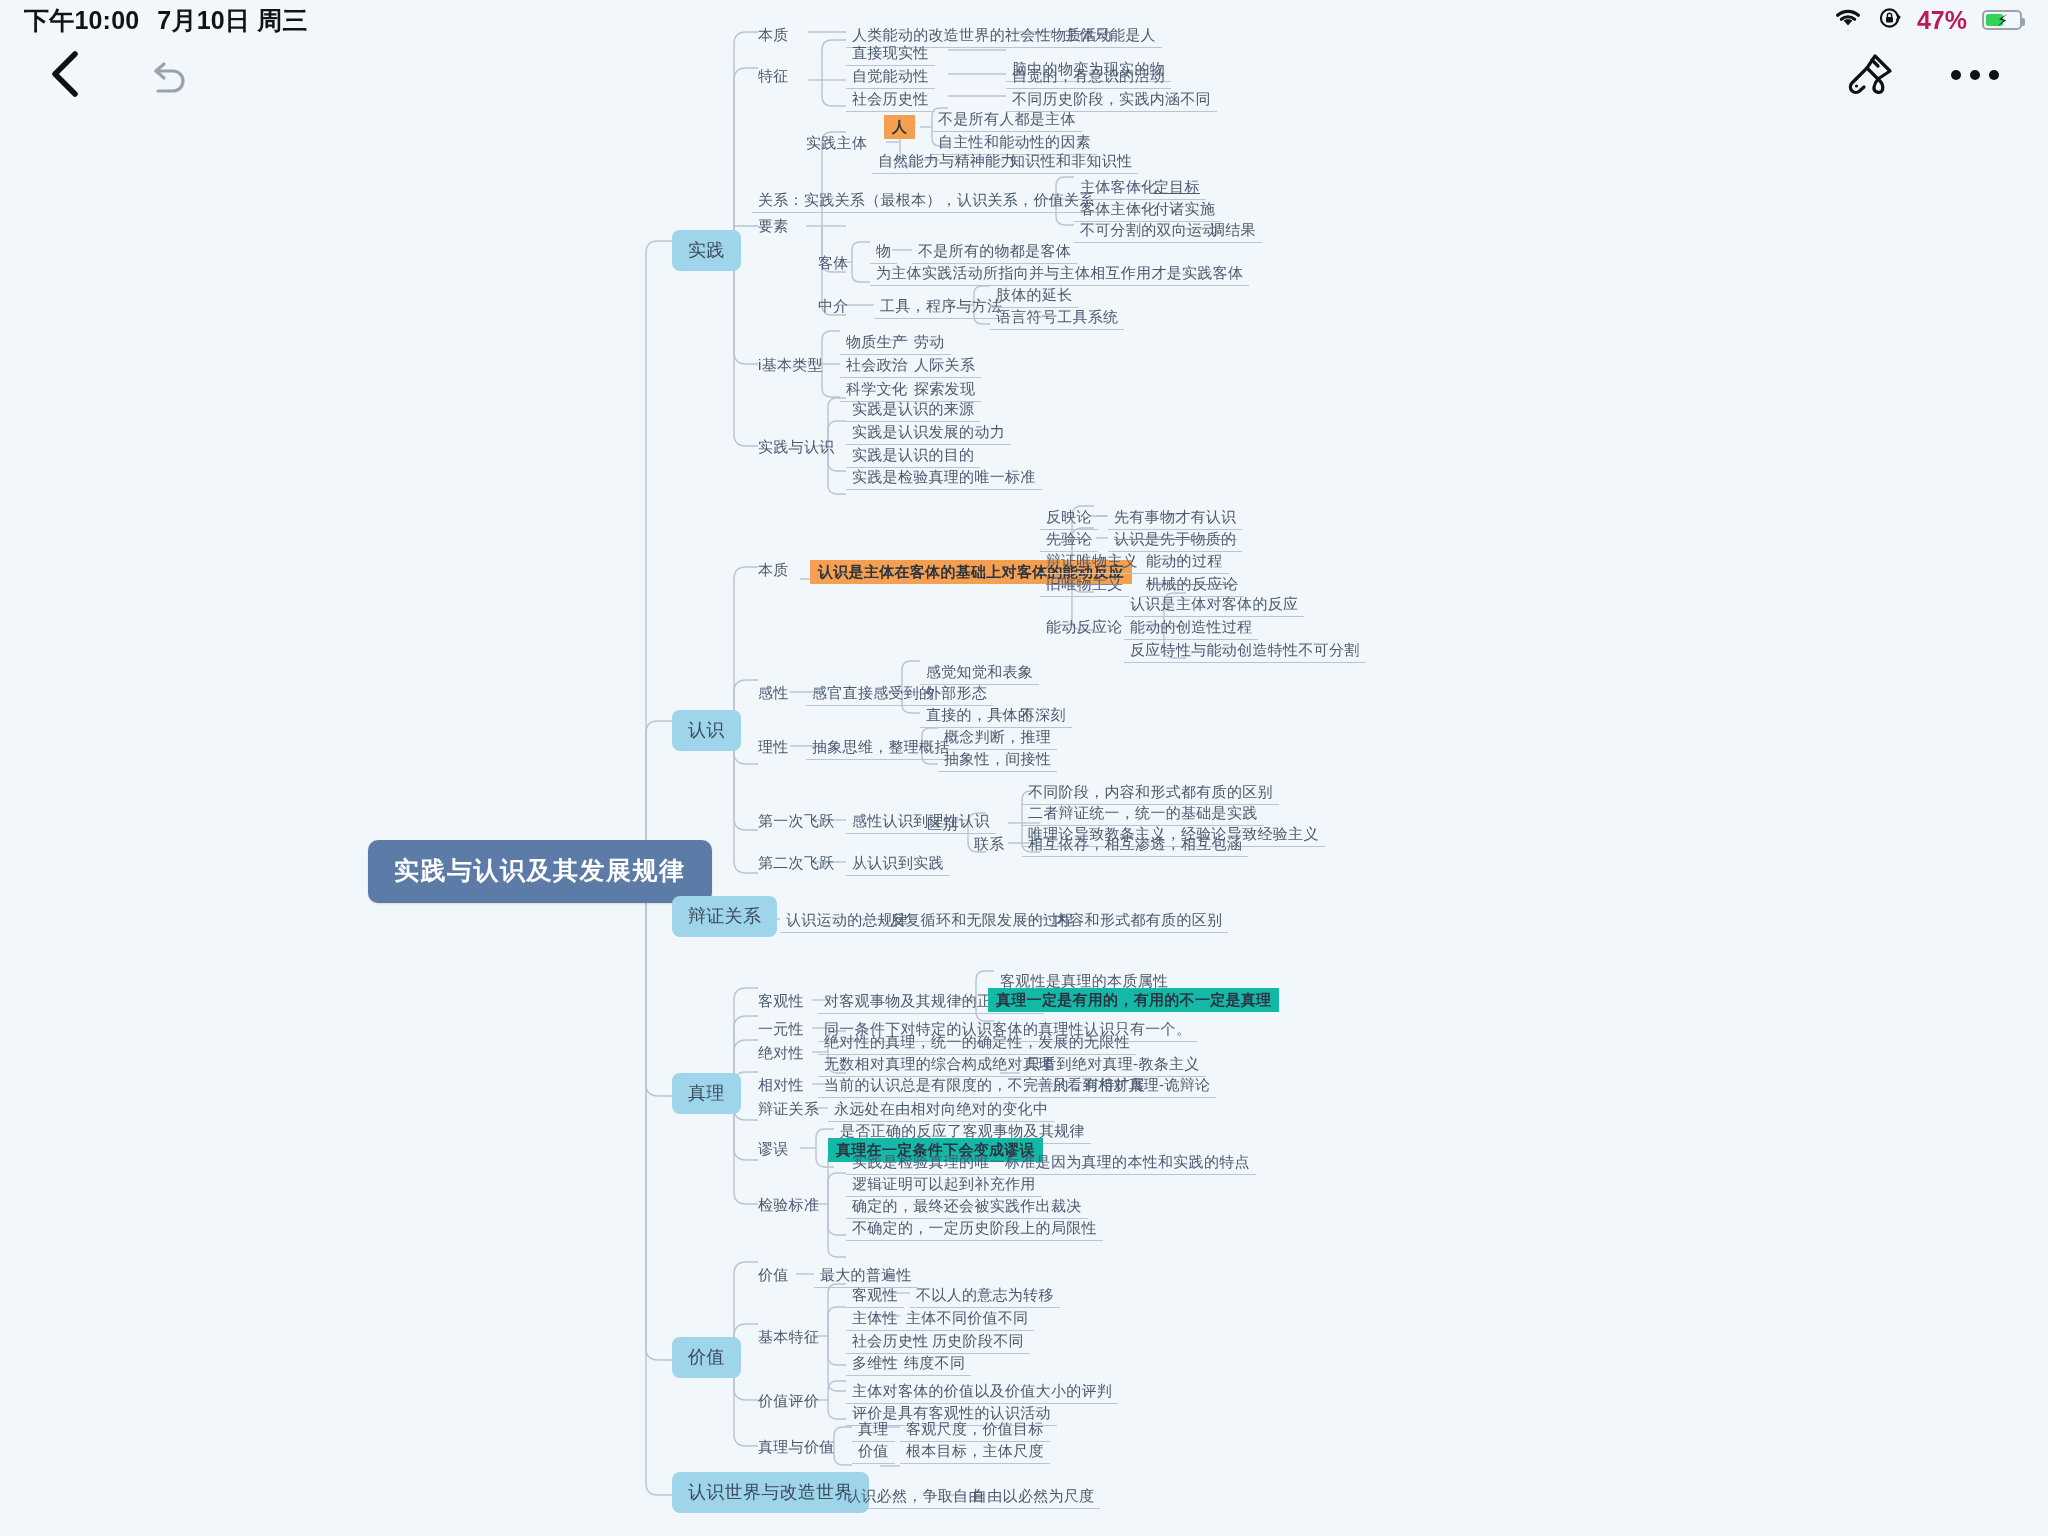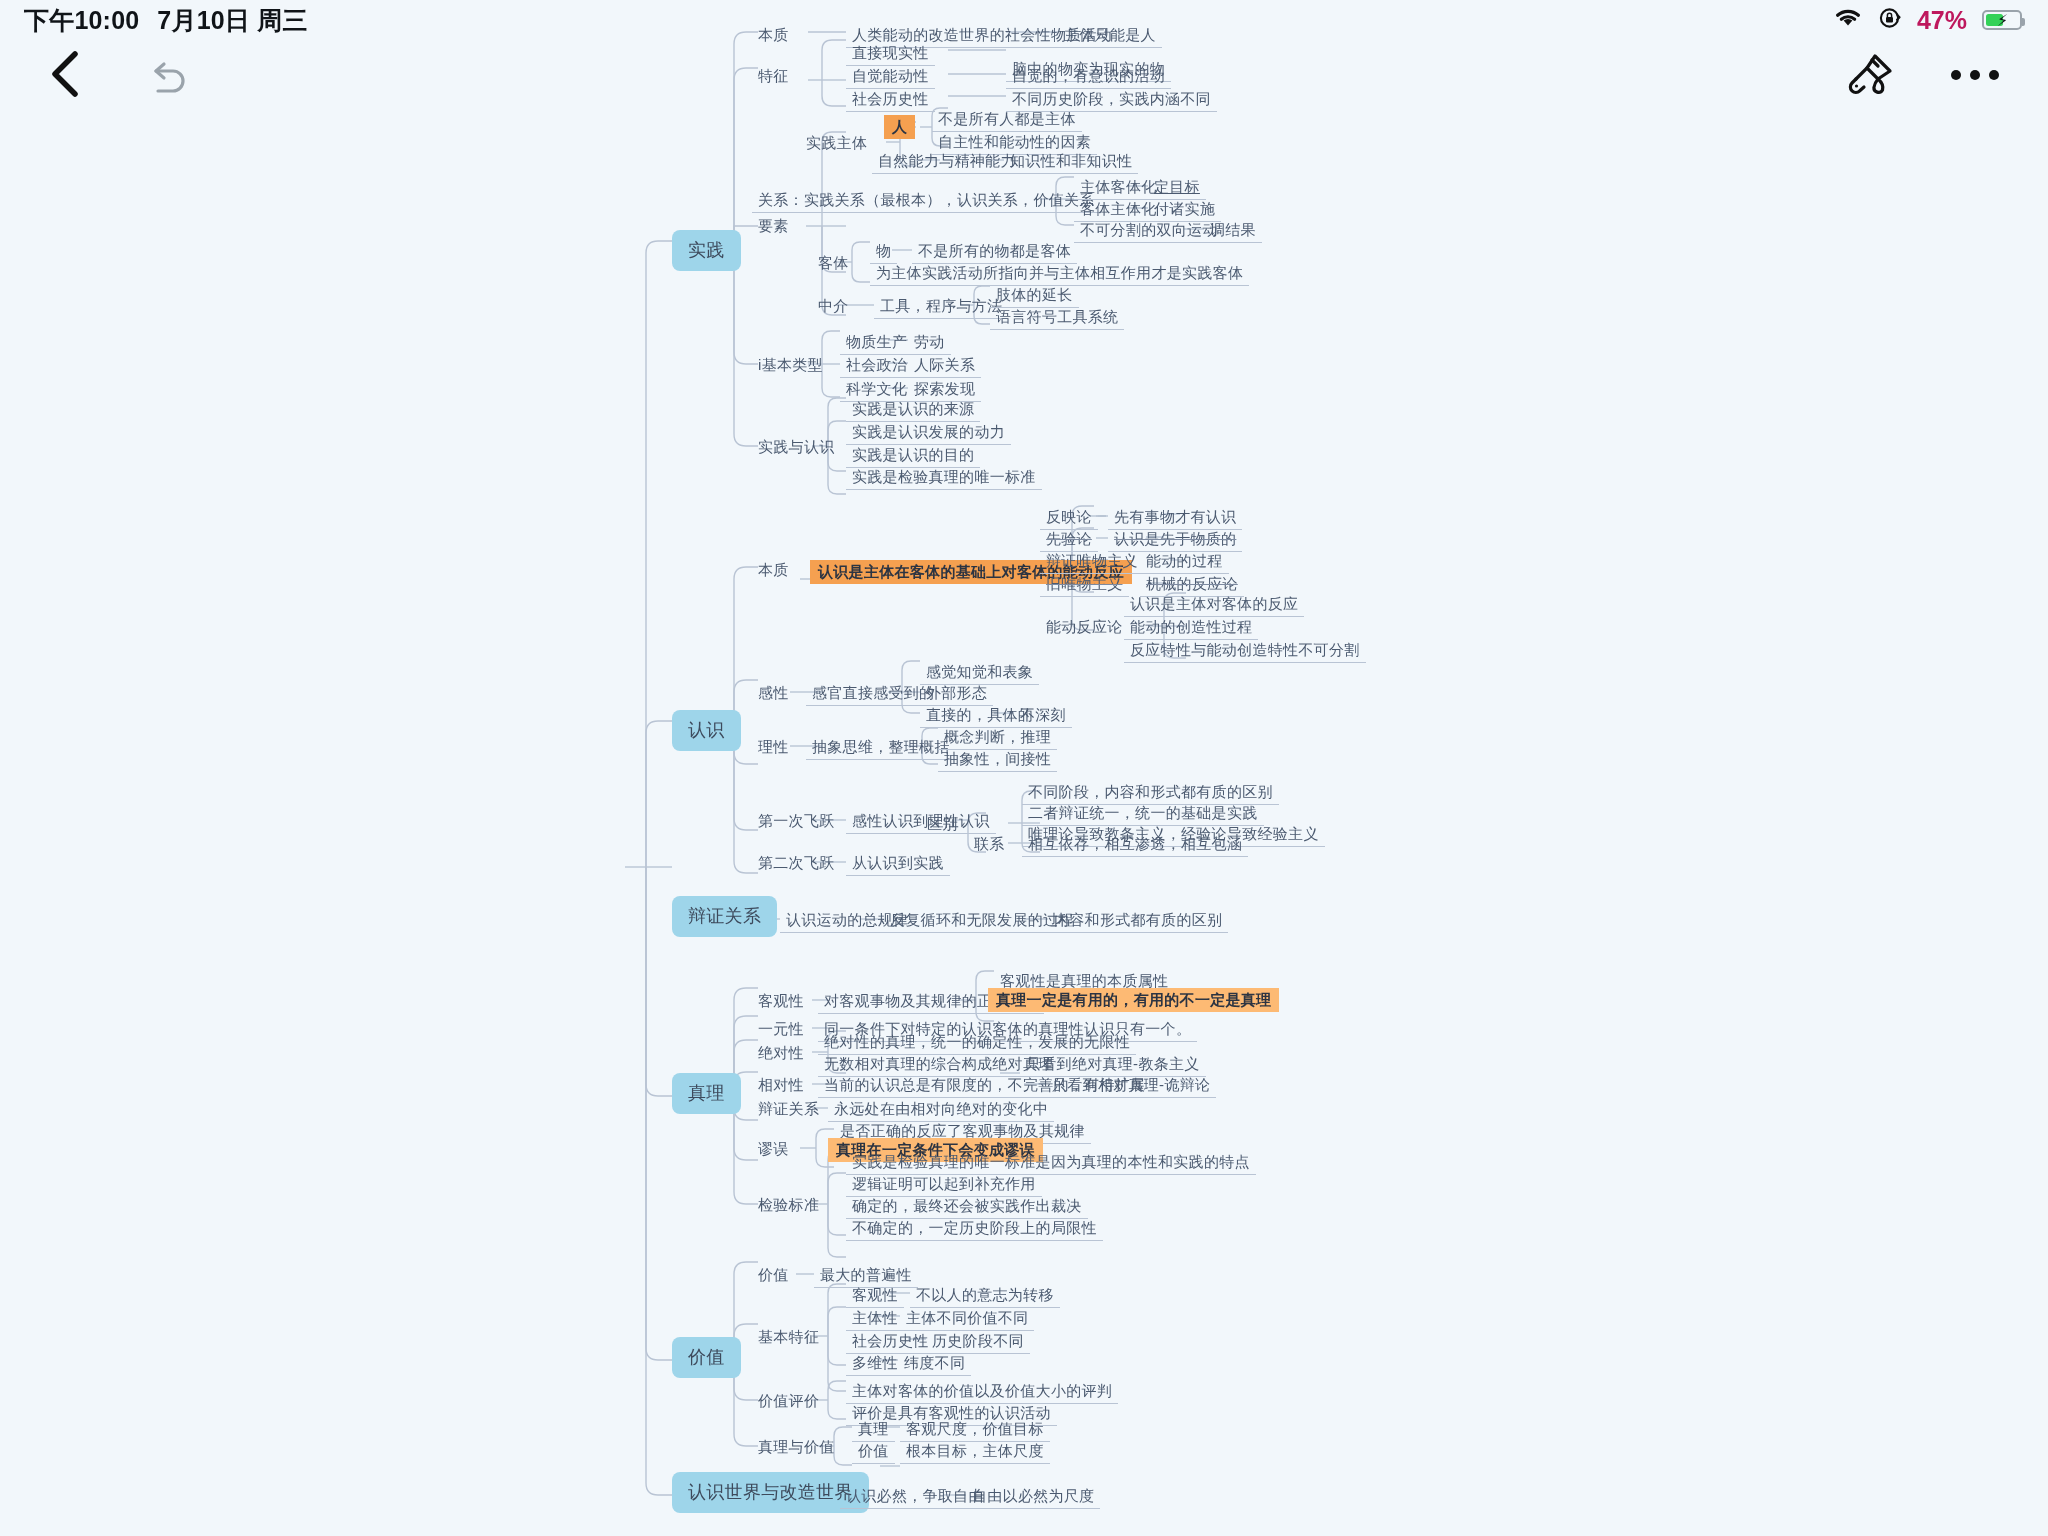--- a/index.html
+++ b/index.html
@@ -64,21 +64,21 @@
 
   
   .n-orange {
     background: #f5a050;
     color: #2c3442;
     font-weight: 700;
     padding: 4px 8px 5px 8px;
     border-bottom: none;
   }
   .n-yellow {
-    background: #fdba74;
+    background: #14b8a6;
     color: #2c3442;
     font-weight: 700;
     padding: 4px 8px 5px 8px;
     border-bottom: none;
   }
 
   
   .n-branch {
     background: #9ed5ea;
     color: #3d4a5c;
@@ -372,20 +372,21 @@
         <path d="M834 1446 V1436 q0-9 9-9 H852"></path>
         <path d="M834 1446 V1456 q0 9 9 9 H852"></path>
         <path d="M880 1427 H900"></path>
         <path d="M880 1466 H900"></path>
 
         <path d="M818 1495 H840"></path>
         <path d="M944 1495 H966"></path>
       </g>
     </svg>
 
+    <div class="node n-root" style="left:368px; top:840px;">实践与认识及其发展规律</div>
 
     <div class="node n-branch" style="left:672px; top:230px;">实践</div>
     <div class="node n-branch" style="left:672px; top:710px;">认识</div>
     <div class="node n-branch" style="left:672px; top:896px;">辩证关系</div>
     <div class="node n-branch" style="left:672px; top:1073px;">真理</div>
     <div class="node n-branch" style="left:672px; top:1337px;">价值</div>
     <div class="node n-branch" style="left:672px; top:1472px;">认识世界与改造世界</div>
 
     <div class="node n-bare" style="left:752px; top:24px;">本质</div>
     <div class="node n-plain" style="left:846px; top:24px;">人类能动的改造世界的社会性物质活动</div>

